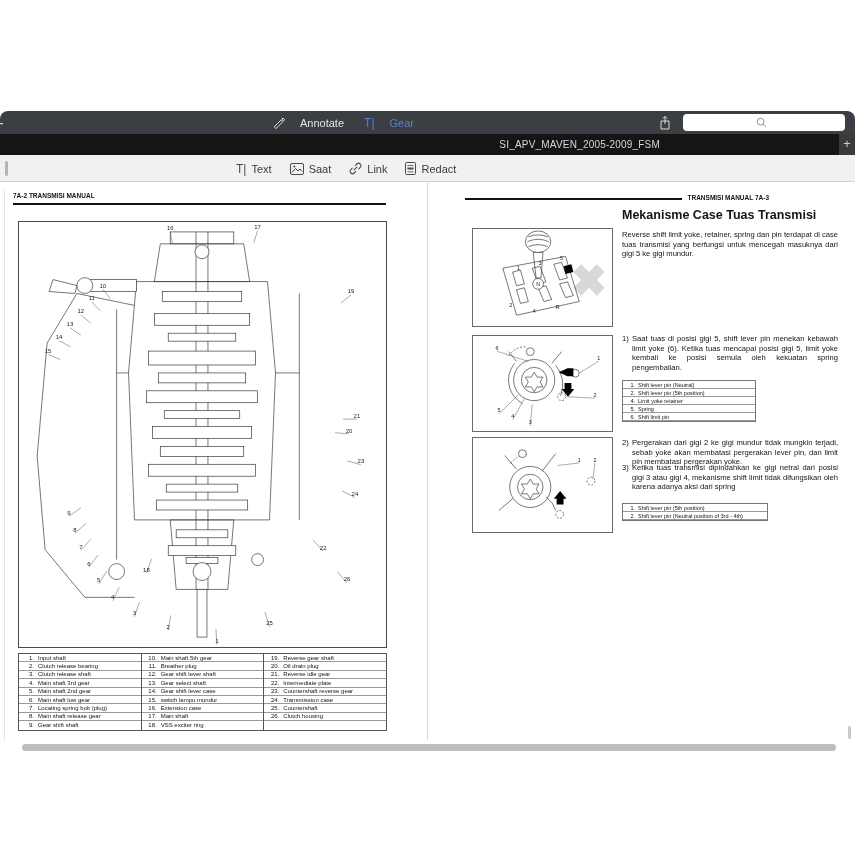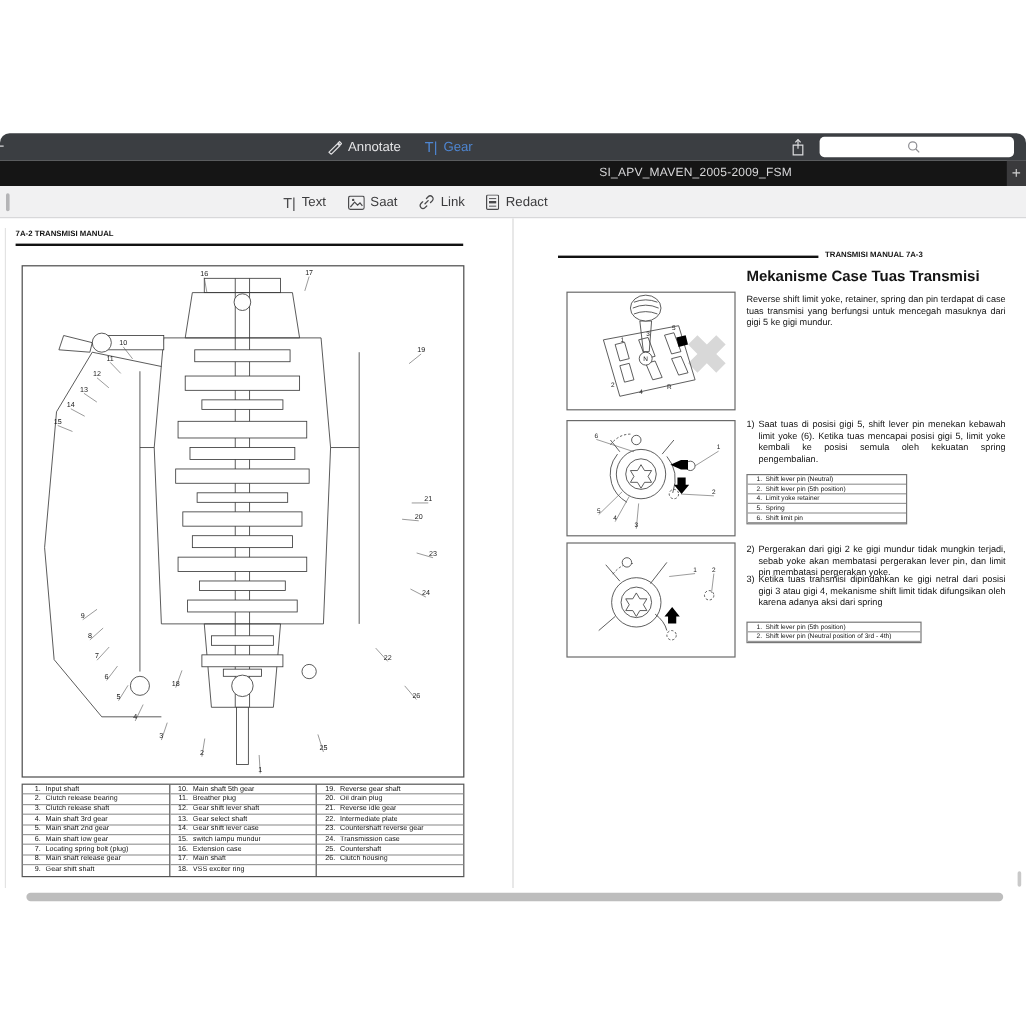--- a/index.html
+++ b/index.html
@@ -4,21 +4,21 @@
 <style>
   html,body{margin:0;padding:0;background:#fff;}
   *{box-sizing:border-box;}
   body{font-family:"Liberation Sans",sans-serif;}
   .screen{position:relative;width:855px;height:855px;background:#fff;overflow:hidden;}
 
   
   .toolbar-top{position:absolute;left:0;top:111px;width:855px;height:23px;background:#3b3e42;border-radius:8px 8px 0 0;}
   .tb-partial-plus{position:absolute;left:-5px;top:1px;color:#cfd0d2;font-size:15px;line-height:21px;}
   .center-tools{position:absolute;left:272px;top:0;height:23px;display:flex;align-items:center;gap:20px;}
-  .tb-btn{display:flex;align-items:center;gap:5px;color:#e4e4e6;font-size:11px;cursor:default;}
+  .tb-btn{display:flex;align-items:center;gap:15px;color:#e4e4e6;font-size:11px;cursor:default;}
   .tb-btn.active{color:#4e86d2;}
   .ticon{font-size:12px;line-height:12px;font-weight:400;}
   .share-btn{position:absolute;left:656px;top:3px;width:18px;height:17px;display:flex;align-items:center;justify-content:center;}
   .search-field{position:absolute;left:683px;top:3px;width:162px;height:17px;background:#fff;border:none;border-radius:4px;outline:none;}
   .search-glyph{position:absolute;left:756px;top:6px;pointer-events:none;}
 
   
   .tab-bar{position:absolute;left:0;top:134px;width:855px;height:21px;background:#151515;}
   .tab-title{position:absolute;left:0;top:0;width:660px;height:21px;line-height:21px;text-align:right;color:#d7d7d9;font-size:10px;letter-spacing:.2px;}
   .add-tab{position:absolute;right:0;top:0;width:16px;height:21px;background:#3a3a3c;color:#cfcfcf;font-size:13px;line-height:20px;text-align:center;}
@@ -43,21 +43,21 @@
   .lp-figure{position:absolute;left:18px;top:39px;width:369px;height:427px;border:1px solid #4a4a4a;background:#fff;}
   .parts-table{position:absolute;left:18px;top:471px;width:369px;border:1px solid #555;display:flex;}
   .pcol{flex:1;}
   .pcol + .pcol{border-left:1px solid #555;}
   .nrow{display:flex;align-items:center;border-bottom:1px solid #9a9a9a;height:8.4px;}
   .nrow:last-child{border-bottom:none;}
   .parts-table .nn{width:15px;flex:none;text-align:right;margin-right:4px;font-size:6px;}
   .parts-table .nm{font-size:6px;white-space:nowrap;overflow:hidden;}
 
   
-  .page-right{position:absolute;left:427px;top:15px;width:356px;height:558px;}
+  .page-right{position:absolute;left:427px;top:0;width:356px;height:558px;}
   .rp-header{position:absolute;left:38px;top:12px;right:14px;display:flex;align-items:flex-end;}
   .rp-rule{flex:1;border-bottom:2px solid #111;margin-bottom:1px;}
   .rp-header-text{font-size:6.5px;font-weight:bold;padding-left:6px;white-space:nowrap;}
   .figures-col{position:absolute;left:45px;top:0;width:141px;}
   .fig-box{border:1px solid #6a6a6a;background:#fff;}
   .fig1{margin-top:46px;height:99px;}
   .fig2{margin-top:8px;height:97px;}
   .fig3{margin-top:5px;height:96px;}
   .text-col{position:absolute;left:195px;top:0;width:216px;height:558px;}
   .tc-block{position:absolute;left:0;right:0;}

